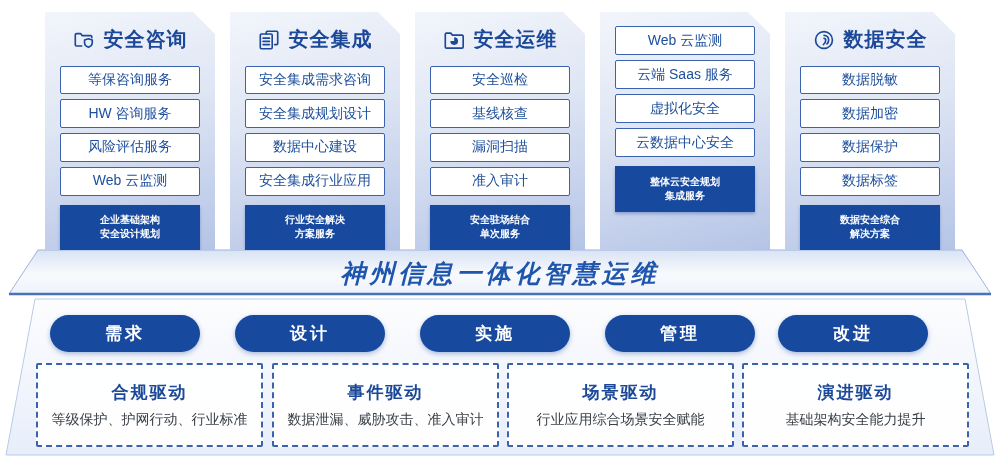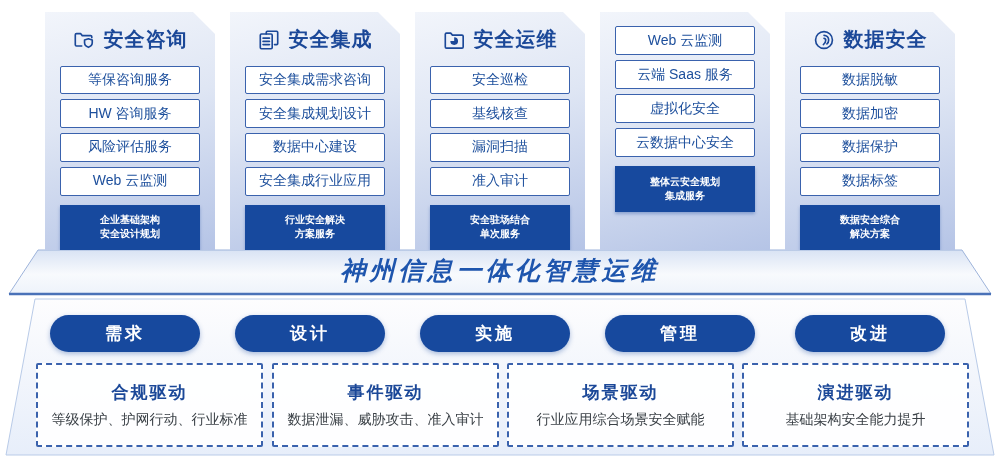--- a/index.html
+++ b/index.html
@@ -18,21 +18,21 @@
   .sbox { height:29px; margin:0 15px 5px; background:#ffffff; border:1px solid #3a62ad; border-radius:2px;
           color:#1d4f9c; font-size:14px; display:flex; align-items:center; justify-content:center; white-space:nowrap; }
   .hbox { height:46px; margin:4px 15px 0; background:#17499e; color:#ffffff; font-size:10px; font-weight:bold;
           display:flex; flex-direction:column; align-items:center; justify-content:center; line-height:1.4;
           box-shadow:0 2px 3px rgba(23,73,158,.35); }
 
   
   .platform-svg { position:absolute; left:0; }
   .banner-title { position:absolute; top:251px; left:0; width:1000px; height:44px; line-height:44px;
                   text-align:center; font-size:25px; font-weight:bold; font-style:italic;
-                  color:#1e55ad; letter-spacing:4px;font-family:Liberation Mono, monospace; }
+                  color:#1e55ad; letter-spacing:4px; }
 
   
   .pill { position:absolute; top:315px; width:150px; height:37px; border-radius:19px; background:#17499e;
           color:#ffffff; font-size:17px; font-weight:bold; letter-spacing:3px;
           display:flex; align-items:center; justify-content:center;
           box-shadow:0 2px 5px rgba(23,73,158,.35); }
 
   
   .driver { position:absolute; top:363px; width:227px; height:84px; border:2px dashed #3a62ad;
             background:rgba(255,255,255,.92); border-radius:2px;
@@ -161,21 +161,21 @@
       <span>解决方案</span>
     </div>
   </div>
 
   <div class="banner-title">神州信息一体化智慧运维</div>
 
   <div class="pill" style="left:50px">需求</div>
   <div class="pill" style="left:235px">设计</div>
   <div class="pill" style="left:420px">实施</div>
   <div class="pill" style="left:605px">管理</div>
-  <div class="pill" style="left:795px">改进</div>
+  <div class="pill" style="left:778px">改进</div>
 
   <div class="driver" style="left:36px">
     <div class="driver-title">合规驱动</div>
     <div class="driver-desc">等级保护、护网行动、行业标准</div>
   </div>
   <div class="driver" style="left:272px">
     <div class="driver-title">事件驱动</div>
     <div class="driver-desc">数据泄漏、威胁攻击、准入审计</div>
   </div>
   <div class="driver" style="left:507px">

